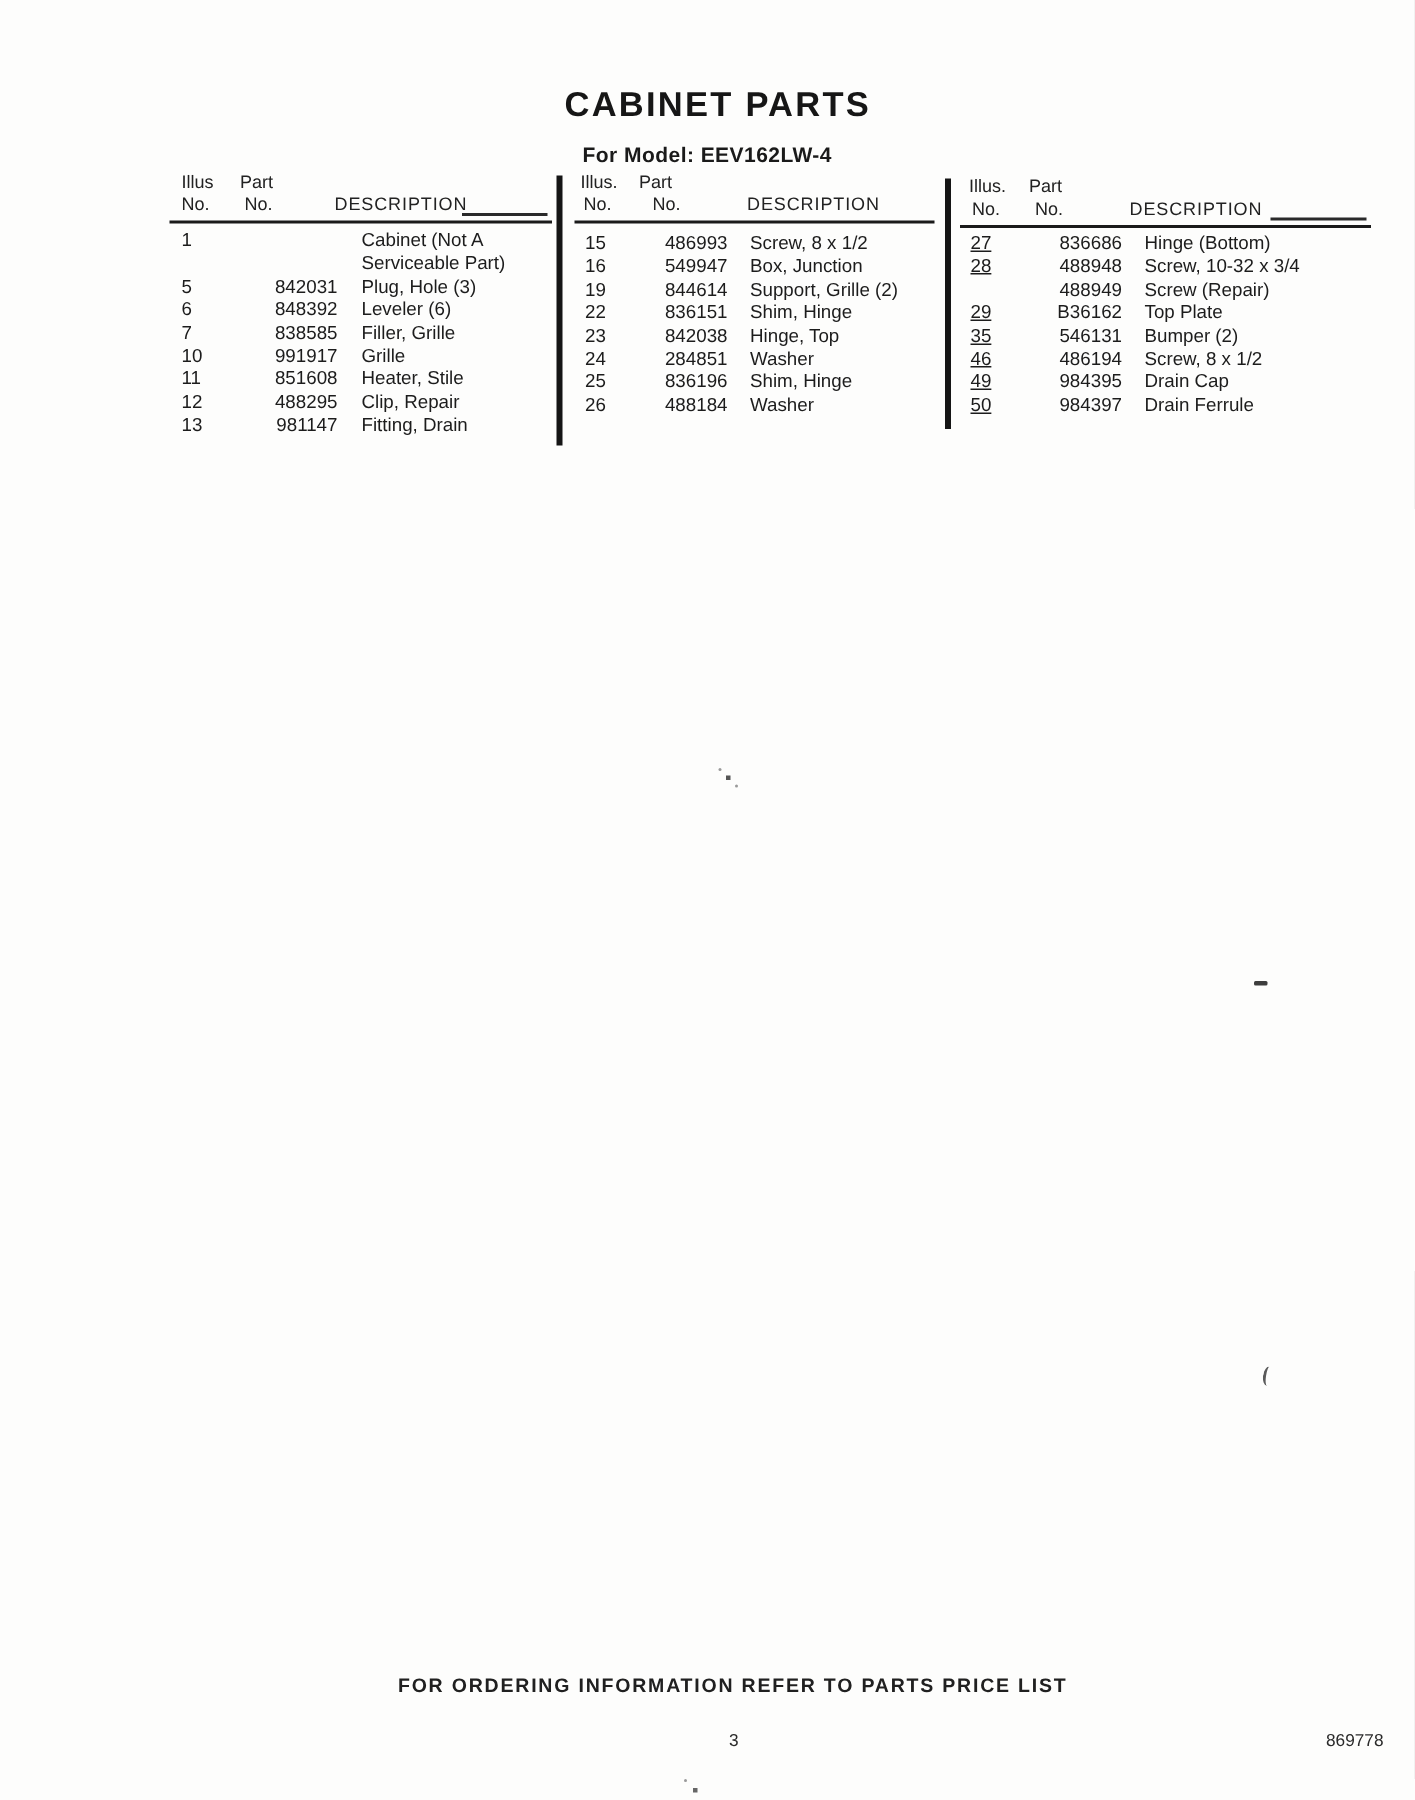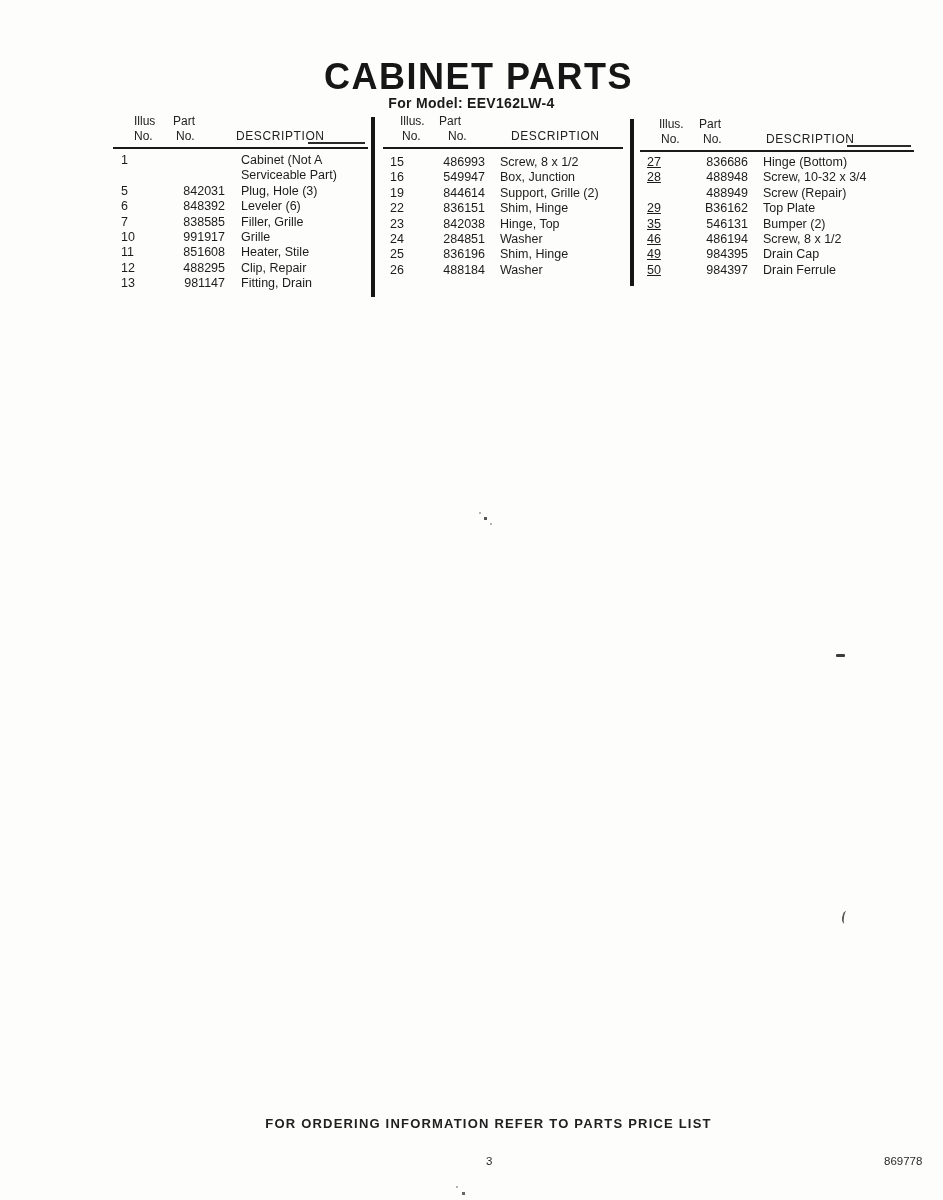--- a/index.html
+++ b/index.html
@@ -7,35 +7,35 @@
     position:relative;
     width:943px;height:1200px;
     background:#fdfdfc;
     font-family:"Liberation Sans", sans-serif;
     color:#1c1c1c;
     overflow:hidden;
   }
   .title{
     position:absolute;top:56px;left:0;right:0;
     text-align:center;
-    font-size:36px;font-weight:700;letter-spacing:1.5px;
+    font-size:23px;font-weight:700;letter-spacing:1.5px;
     padding-left:14px;
     color:#161616;
   }
   .subtitle{
     position:absolute;top:95px;left:0;right:0;
     text-align:center;
     font-size:14px;font-weight:700;letter-spacing:0.3px;
     color:#1a1a1a;
   }
   .col{position:absolute;font-size:12.5px;}
   .col-a{left:113px;top:114px;width:255px;}
   .col-b{left:383px;top:114px;width:240px;}
   .col-c{left:640px;top:117px;width:280px;}
-  .thead{position:absolute;top:0;left:13px;right:0;height:34px;font-size:12px;color:#222;}
+  .thead{position:absolute;top:0;left:0;right:0;height:34px;font-size:12px;color:#222;}
   .thead span{position:absolute;white-space:nowrap;}
   .hl1{top:0;} .hl2{top:15px;}
   .col-a .h-illus{left:8px;}  .col-a .h-part{left:47px;}
   .col-a .h-no1{left:8px;}    .col-a .h-no2{left:50px;}  .col-a .h-desc{left:110px;letter-spacing:0.6px;}
   .col-b .h-illus{left:4px;}  .col-b .h-part{left:43px;}
   .col-b .h-no1{left:6px;}    .col-b .h-no2{left:52px;}  .col-b .h-desc{left:115px;letter-spacing:0.6px;}
   .col-c .h-illus{left:6px;}  .col-c .h-part{left:46px;}
   .col-c .h-no1{left:8px;}    .col-c .h-no2{left:50px;}  .col-c .h-desc{left:113px;letter-spacing:0.6px;}
   .rule{position:absolute;left:0;right:0;height:2px;background:#1a1a1a;}
   .col-a .rule{top:33px;}

